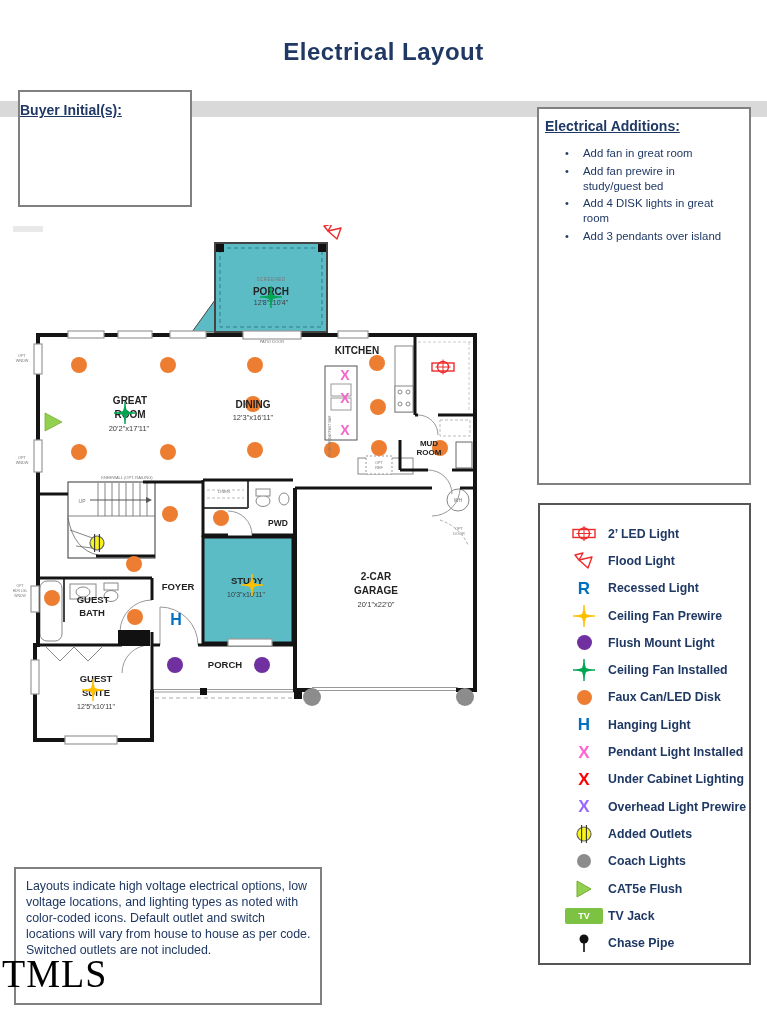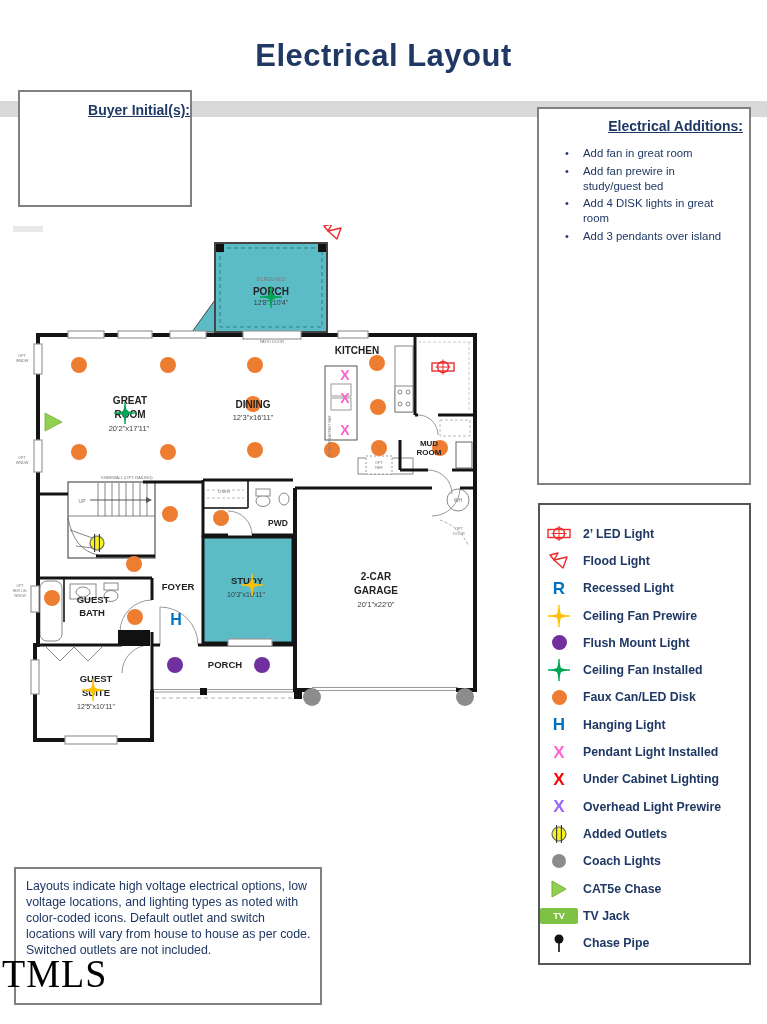--- a/index.html
+++ b/index.html
@@ -1,27 +1,27 @@
 <!DOCTYPE html>
 <html><head>
 <meta charset="utf-8">
 <style>
   html,body{margin:0;padding:0}
   body{width:767px;height:1024px;position:relative;background:#fff;font-family:"Liberation Sans",sans-serif;overflow:hidden}
   .band{position:absolute;left:0;top:101px;width:767px;height:16px;background:#D9D9D9}
   .smudge{position:absolute;left:13px;top:226px;width:30px;height:6px;background:#E9E9E9}
-  .title{position:absolute;top:38px;left:0;width:100%;text-align:center;font-size:31px;font-weight:600;color:#1F3864;letter-spacing:.5px}
-  .buyer{position:absolute;left:18px;top:90px;width:170px;height:104px;background:#fff;border:2px solid #808080;text-align:right;padding-top:9px;box-sizing:content-box}
+  .title{position:absolute;top:38px;left:0;width:100%;text-align:center;font-size:24px;font-weight:600;color:#1F3864;letter-spacing:.5px}
+  .buyer{position:absolute;left:18px;top:90px;width:170px;height:104px;background:#fff;border:2px solid #808080;text-align:left;padding-top:9px;box-sizing:content-box}
   .buyer-lbl{font-size:14px;font-weight:700;color:#1F3864;text-decoration:underline}
   .adds{position:absolute;left:537px;top:107px;width:214px;height:378px;background:#fff;border:2px solid #808080;box-sizing:border-box;padding:9px 6px 0 6px}
-  .adds-ttl{text-align:right;font-size:14px;font-weight:700;color:#1F3864;text-decoration:underline;margin-bottom:8px}
+  .adds-ttl{text-align:left;font-size:14px;font-weight:700;color:#1F3864;text-decoration:underline;margin-bottom:8px}
   .adds ul{margin:12px;padding:0;list-style:none}
   .adds li{position:relative;font-size:11.4px;color:#1F3864;padding-left:26px;padding-right:2px;margin-bottom:3px;line-height:1.3}
   .adds li::before{content:"•";position:absolute;left:8px;top:0;font-size:11px}
-  .legend{position:absolute;left:538px;top:503px;width:213px;height:462px;background:#fff;border:2px solid #555;box-sizing:border-box;padding:15px 0 0 0}
+  .legend{position:absolute;left:538px;top:503px;width:213px;height:462px;background:#fff;border:2px solid #555;box-sizing:border-box;padding:15px 0 0 25px}
   .lrow{display:flex;align-items:center;height:27.3px}
   .lic{flex:0 0 38px;display:flex;justify-content:center;align-items:center}
   .llb{font-size:12.3px;font-weight:600;color:#1F3864;padding-left:5px;white-space:nowrap}
   .sym{font-weight:700;font-size:17px;line-height:1}
   .c-blue{color:#0070C0}.c-pink{color:#FF66CC}.c-red{color:#FF0000}.c-violet{color:#9966FF}
   .dot{border-radius:50%}
   .dot-purple{width:15px;height:15px;background:#7030A0}
   .dot-orange{width:15px;height:15px;background:#ED7D31}
   .dot-gray{width:14px;height:14px;background:#8C8C8C}
   .tv{width:38px;height:16px;background:#7DC242;color:#fff;font-size:9px;font-weight:700;display:flex;align-items:center;justify-content:center;border-radius:2px}
@@ -402,21 +402,21 @@
         <span class="dot dot-gray"></span>
       </span>
     <span class="llb">Coach Lights</span>
   </div>
   <div class="lrow">
     <span class="lic">
         <svg width="16" height="18">
           <polygon points="1,1 1,17 15,9" fill="#92D050" stroke="#79AC35" stroke-width="1"></polygon>
         </svg>
       </span>
-    <span class="llb">CAT5e Chase</span>
+    <span class="llb">CAT5e Flush</span>
   </div>
   <div class="lrow">
     <span class="lic">
         <span class="tv">TV</span>
       </span>
     <span class="llb">TV Jack</span>
   </div>
   <div class="lrow">
     <span class="lic">
         <svg width="12" height="19">

